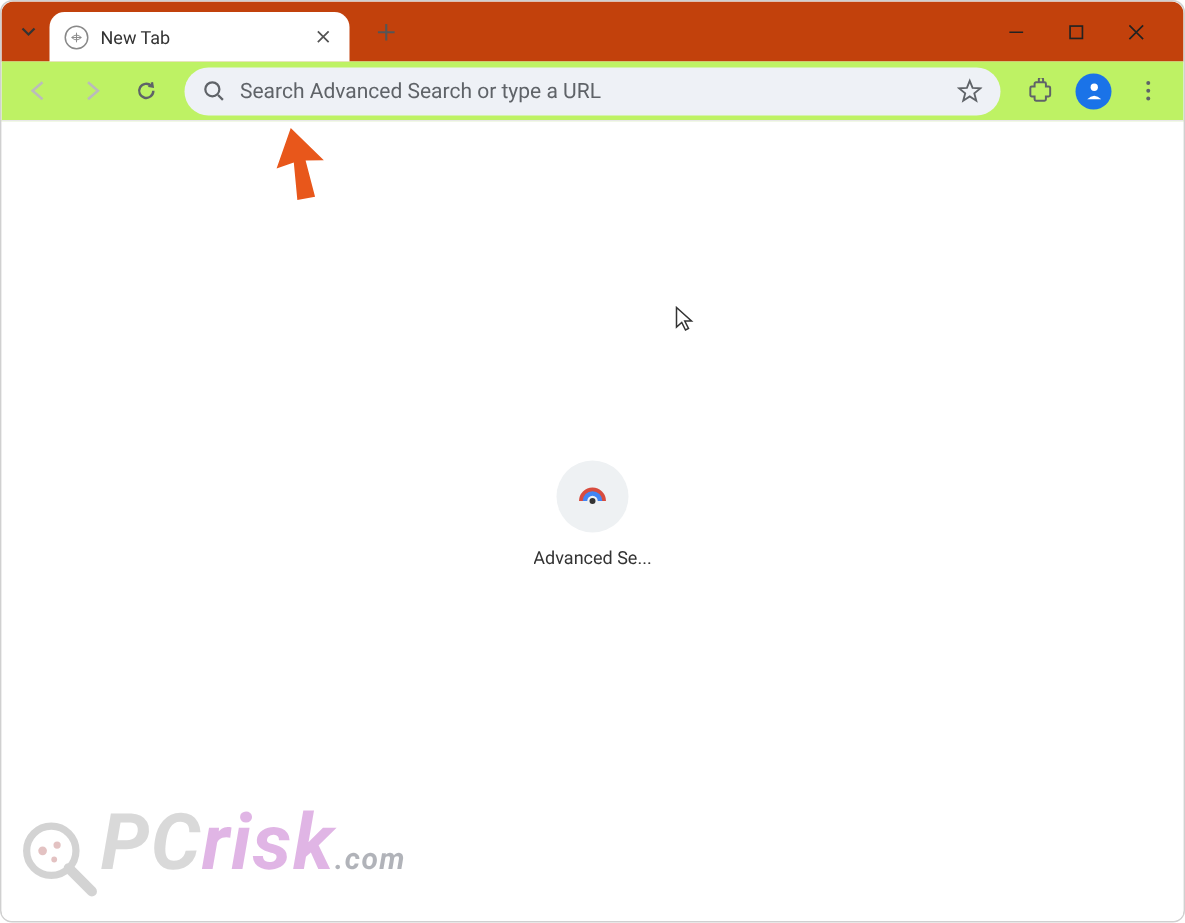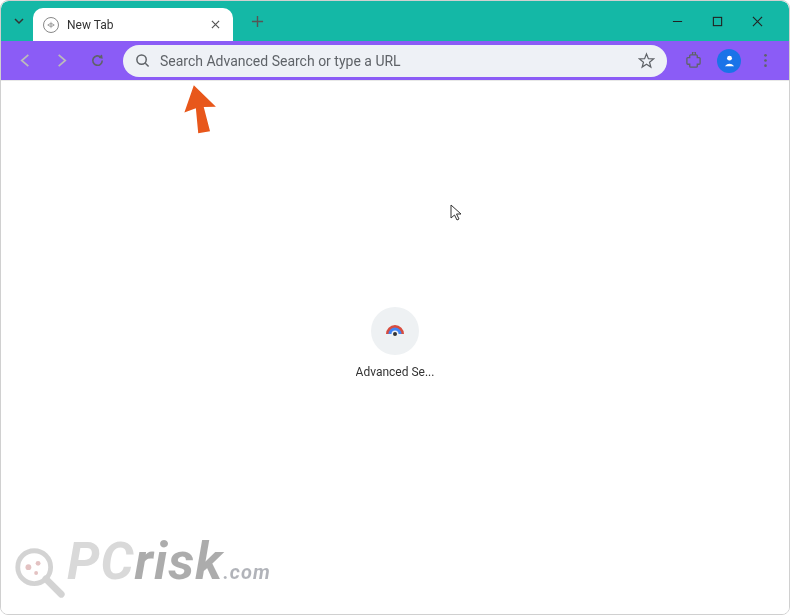--- a/index.html
+++ b/index.html
@@ -12,21 +12,21 @@
       width: 790px;
       height: 615px;
       background: #ffffff;
       position: relative;
       overflow: hidden;
       border-radius: 8px;
       border: 1px solid #d0d0d0;
     }
     .title-bar {
       height: 40px;
-      background: #14b8a6;
+      background: #c2410c;
       display: flex;
       align-items: center;
       padding: 0 4px;
       border-radius: 8px 8px 0 0;
     }
     .dropdown-caret {
       padding: 4px 8px;
       color: #222;
       cursor: pointer;
     }
@@ -90,21 +90,21 @@
       width: 24px;
       height: 24px;
       display: flex;
       align-items: center;
       justify-content: center;
       color: #222;
       cursor: pointer;
     }
     .toolbar {
       height: 40px;
-      background: #8b5cf6;
+      background: #bef264;
       display: flex;
       align-items: center;
       padding: 0 8px;
       gap: 4px;
       border-bottom: 1px solid #e8e8e8;
     }
     .nav-btn {
       width: 32px;
       height: 32px;
       display: flex;
@@ -223,21 +223,21 @@
     }
     .watermark-text {
       font-family: Arial, sans-serif;
       font-weight: bold;
       font-style: italic;
       font-size: 52px;
       color: #8a8a8a;
       letter-spacing: 1px;
     }
     .watermark-risk {
-      color: #000000;
+      color: #a21caf;
     }
     .watermark-com {
       font-size: 20px;
       font-style: italic;
       font-weight: bold;
       color: #0f172a;
       vertical-align: baseline;
     }
     .mag-glass {
       display: inline-block;

